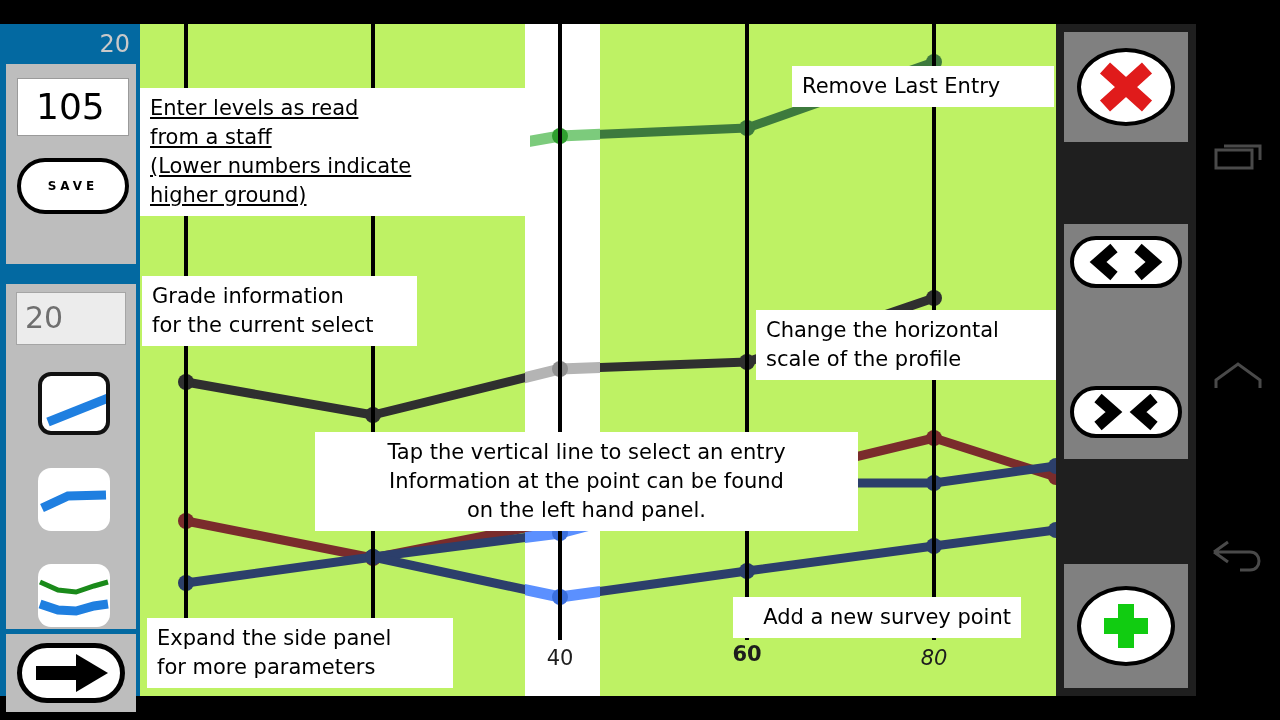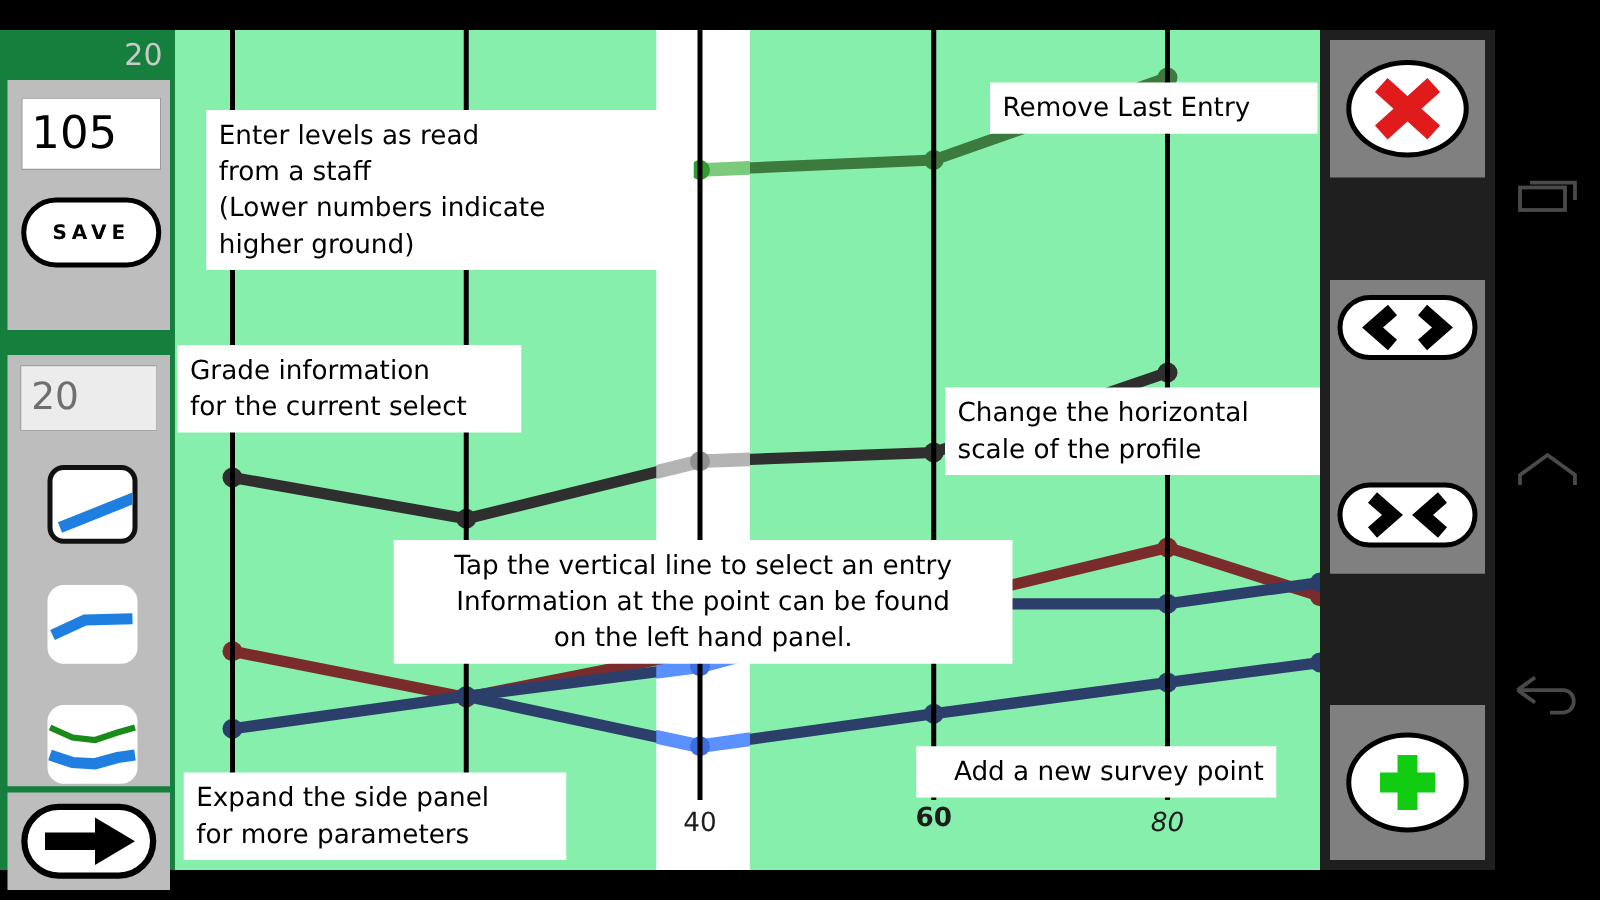--- a/index.html
+++ b/index.html
@@ -14,21 +14,21 @@
     width: 1280px;
     height: 720px;
     background: #000000;
   }
 
   
   #chart-area {
     position: absolute;
     left: 140px; top: 24px;
     width: 916px; height: 672px;
-    background: #86efac;
+    background: #bef264;
     overflow: hidden;
   }
   .highlight-band {
     position: absolute;
     top: 0; bottom: 0;
     background: #ffffff;
   }
   .gridline {
     position: absolute;
     top: 0;
@@ -46,21 +46,21 @@
     position: absolute;
     left: 0; top: 0;
     width: 916px; height: 672px;
   }
 
   
   #left-strip {
     position: absolute;
     left: 0; top: 24px;
     width: 140px; height: 672px;
-    background: #15803d;
+    background: #0369a1;
   }
   #level-readout {
     position: absolute;
     right: 10px; top: 6px;
     color: #c9c9c9;
     font-size: 24px;
   }
   #entry-panel {
     position: absolute;
     left: 6px; top: 40px;
@@ -70,32 +70,32 @@
   #level-input {
     position: absolute;
     left: 11px; top: 14px;
     width: 112px; height: 58px;
     background: #ffffff;
     border: 1px solid #9a9a9a;
     box-sizing: border-box;
     color: #000;
     font-size: 36px;
     line-height: 56px;
-    padding-left: 7px;
+    padding-left: 18px;
   }
   #save-button {
     position: absolute;
     left: 11px; top: 94px;
     width: 112px; height: 56px;
     background: #ffffff;
     border: 4px solid #000000;
     border-radius: 28px;
     box-sizing: border-box;
     color: #000;
-    font-size: 16px;
+    font-size: 12px;
     font-weight: bold;
     letter-spacing: 4px;
     text-align: center;
     line-height: 48px;
   }
   #grade-panel {
     position: absolute;
     left: 6px; top: 260px;
     width: 130px; height: 345px;
     background: #bdbdbd;
@@ -207,25 +207,25 @@
   .tip {
     position: absolute;
     background: #ffffff;
     color: #000000;
     font-size: 21px;
     line-height: 29px;
     padding: 6px 10px;
     box-sizing: border-box;
     white-space: pre-line;
   }
-  #tip-enter   { left: 165px; top: 88px;  width: 390px; }
+  #tip-enter   { left: 140px; top: 88px;  width: 390px; text-decoration: underline; }
   #tip-grade   { left: 142px; top: 276px; width: 275px; }
   #tip-remove  { left: 792px; top: 66px;  width: 262px; text-align: left;}
   #tip-scale   { left: 756px; top: 310px; width: 300px; }
-  #tip-tap     { left: 315px; top: 432px; width: 495px; text-align: center; }
+  #tip-tap     { left: 315px; top: 432px; width: 543px; text-align: center; }
   #tip-expand  { left: 147px; top: 618px; width: 306px; }
   #tip-add     { left: 733px; top: 597px; width: 288px; text-align: right; }
 </style>
 </head>
 <body>
 
 <div id="app">
 
   <div id="chart-area">
     <div class="highlight-band" style="left: 385px; width: 75px;"></div>

